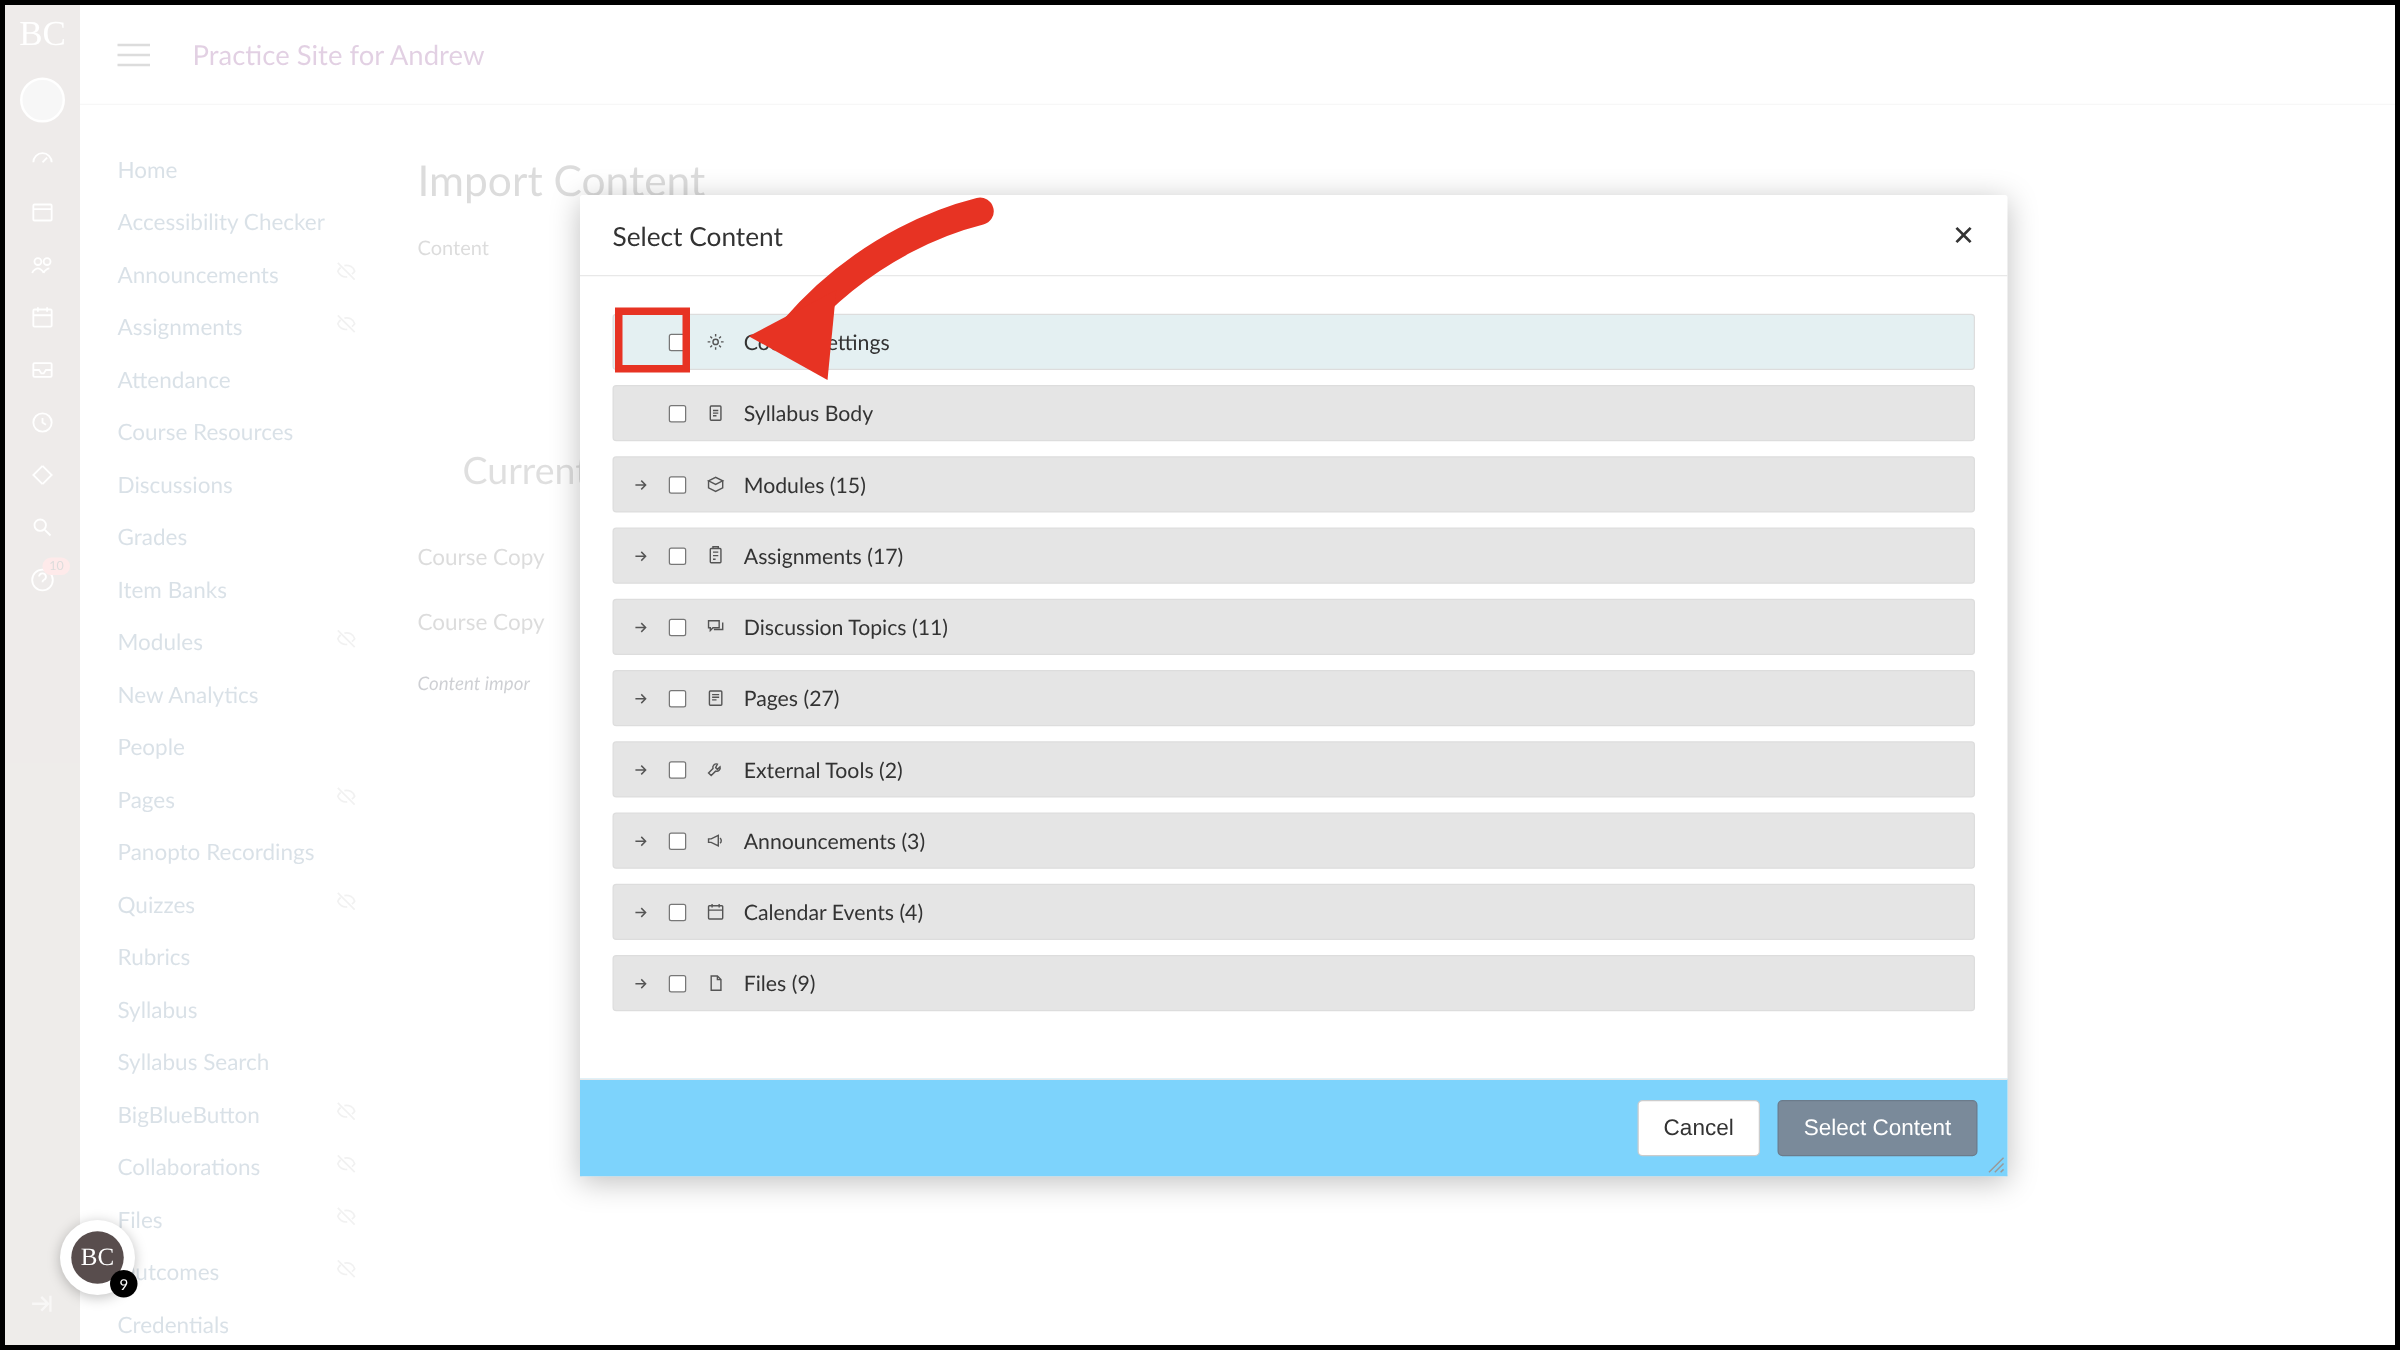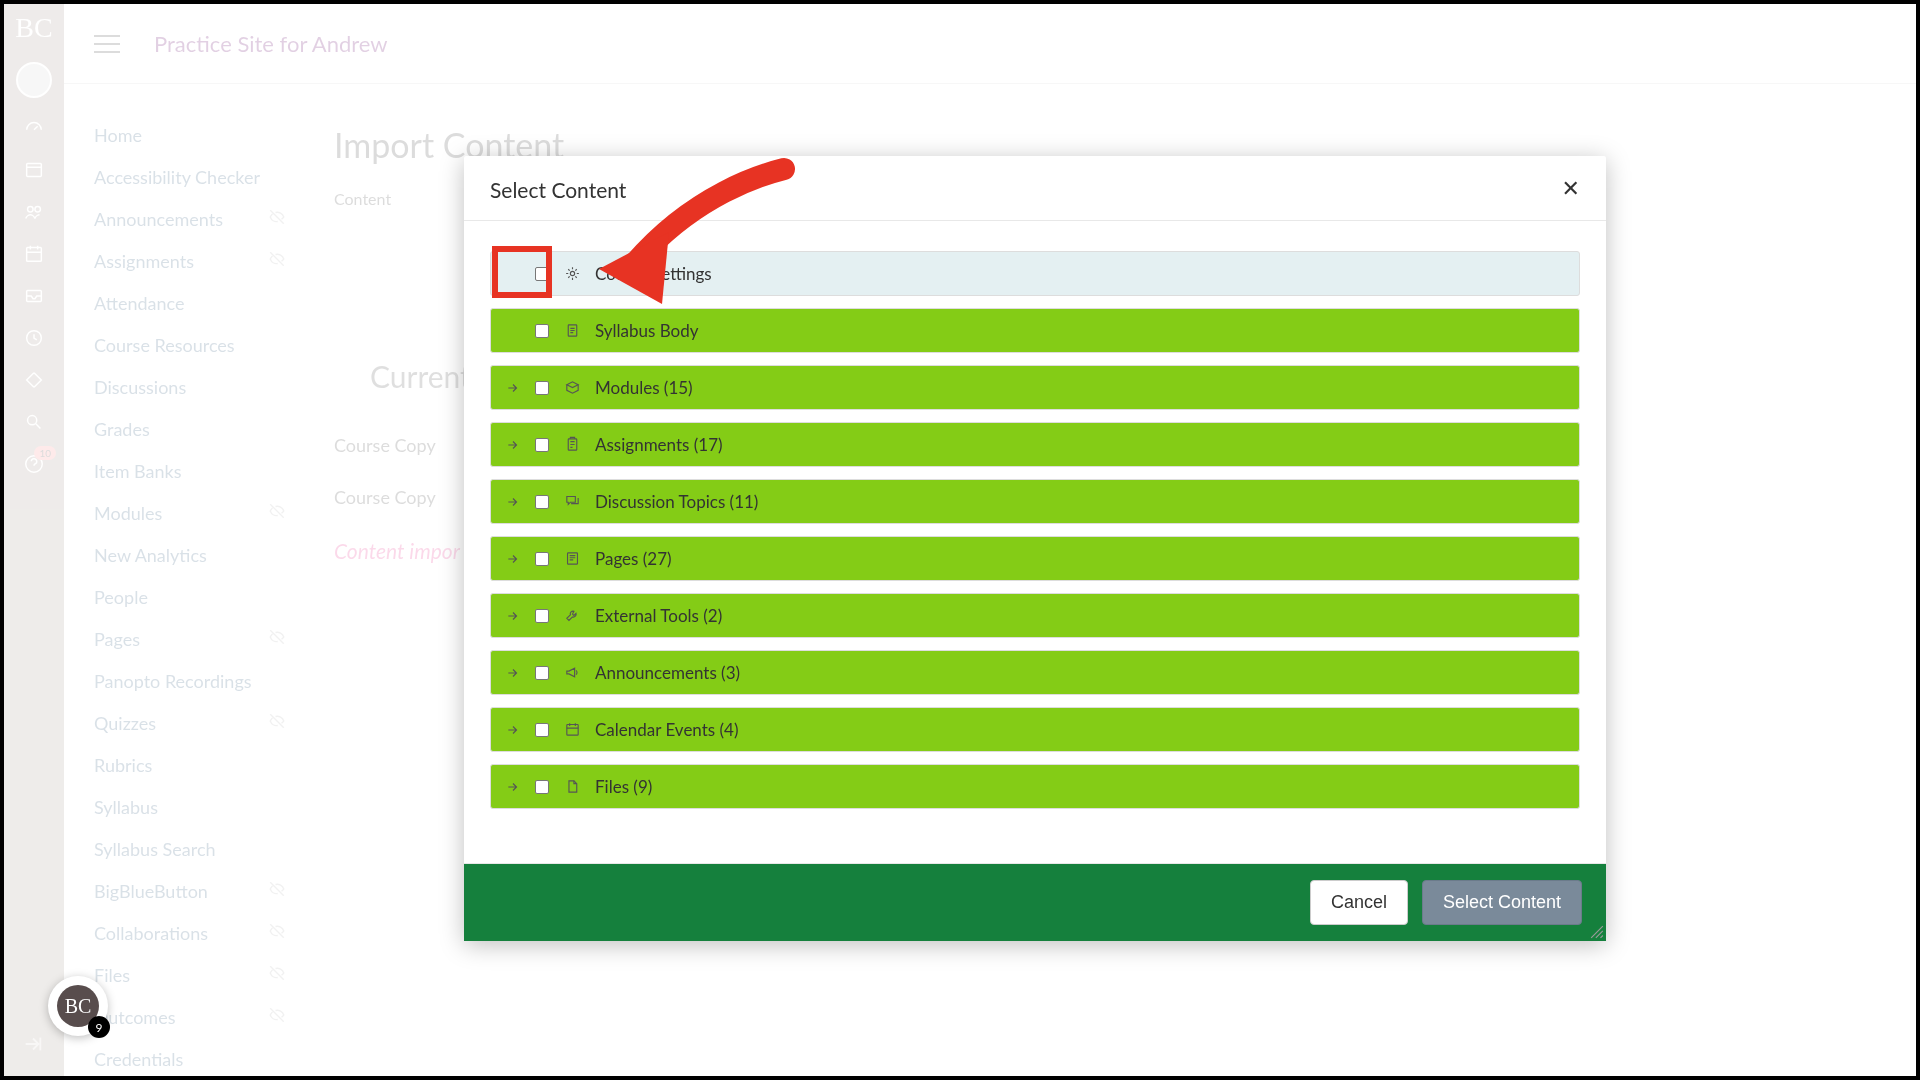--- a/index.html
+++ b/index.html
@@ -25,40 +25,40 @@
   .course-nav { position:absolute; left:86px; top:110px; width:200px; opacity:0.45; }
   .course-nav .nav-item { display:flex; align-items:center; justify-content:space-between; color:#4a6d8c; font-size:18px; padding:10px 4px; }
   .course-nav .nav-item .hidden-ic { color:#bbb; }
 
   
   .main-bg { position:absolute; left:330px; top:120px; opacity:0.45; }
   .main-bg h1 { font-weight:400; font-size:34px; color:#555; margin-bottom:24px; }
   .main-bg .sub { font-size:16px; color:#555; margin-bottom:150px; }
   .main-bg h2 { font-weight:400; font-size:30px; color:#666; margin-bottom:40px;margin-left:36px; }
   .main-bg .row { font-size:18px; color:#555; margin-bottom:30px; }
-  .main-bg .note { font-style:italic; color:#ec4899; font-size:21px; }
+  .main-bg .note { font-style:italic; color:#0f172a; font-size:15px; }
 
   
   .overlay { position:absolute; inset:0; background:rgba(255,255,255,0.55); }
 
   
   .modal { position:absolute; left:460px; top:152px; width:1142px; height:785px; background:#fff; box-shadow:0 4px 24px rgba(0,0,0,0.25); border-radius:2px; display:flex; flex-direction:column; }
   .modal-head { display:flex; align-items:center; justify-content:space-between; padding:20px 26px 18px 26px; border-bottom:1px solid #e8e8e8; }
   .modal-title { font-size:21px; color:#333; }
   .modal-close { font-size:22px; color:#333; cursor:pointer; background:none; border:none; }
   .modal-body { flex:1; padding:30px 26px 10px 26px; overflow:auto; }
   .content-list { list-style:none; }
-  .content-row { border:1px solid #ddd; border-radius:3px; margin-bottom:12px; padding:11px 14px; display:flex; align-items:center; gap:14px; font-size:17px; color:#333; background:#84cc16; }
+  .content-row { border:1px solid #ddd; border-radius:3px; margin-bottom:12px; padding:11px 14px; display:flex; align-items:center; gap:14px; font-size:17px; color:#333; background:#e5e5e5; }
   .content-row.highlight { background:#e4f0f2; }
   .expand { width:16px; display:flex; justify-content:center; color:#666; }
   .expand svg { width:14px; height:14px; stroke:#555; fill:none; stroke-width:2; }
   .cb { width:14px; height:14px; border:1.5px solid #777; border-radius:2px; display:inline-block; flex-shrink:0; background:#fff; }
   .type-ic { width:18px; height:18px; display:flex; align-items:center; justify-content:center; color:#555; }
   .type-ic svg { width:17px; height:17px; stroke:#555; fill:none; stroke-width:1.6; }
-  .modal-foot { border-top:1px solid #e8e8e8; background:#15803d; padding:16px 24px; display:flex; justify-content:flex-end; gap:14px; position:relative; }
+  .modal-foot { border-top:1px solid #e8e8e8; background:#7dd3fc; padding:16px 24px; display:flex; justify-content:flex-end; gap:14px; position:relative; }
   .btn { font-size:18px; padding:11px 20px; border-radius:4px; cursor:pointer; }
   .btn-cancel { background:#fff; border:1px solid #ccc; color:#333; }
   .btn-primary { background:#7a8a9a; border:1px solid #6b7b8b; color:#fff; }
   .resize { position:absolute; right:2px; bottom:2px; width:14px; height:14px; color:#aaa; }
 
   
   .anno-box { position:absolute; border:6px solid #e73323; width:60px; height:52px; left:488px; top:242px; z-index:50; }
   .anno-arrow { position:absolute; left:560px; top:150px; z-index:50; }
 
   

